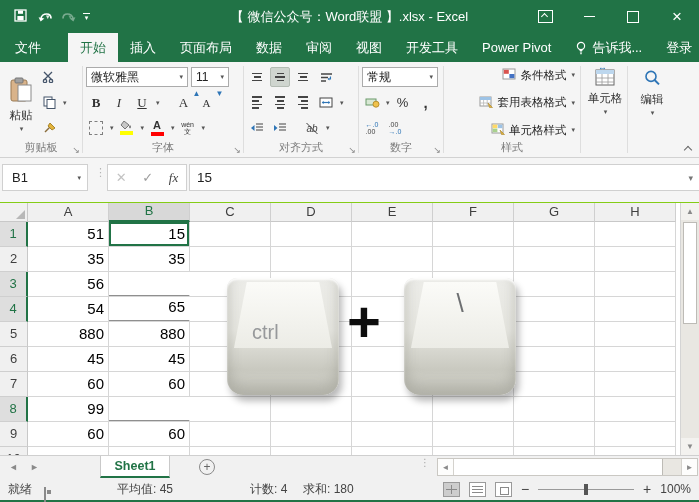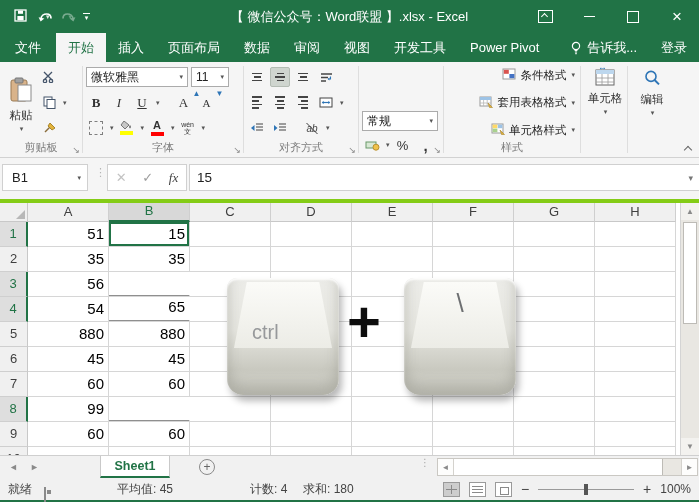--- a/index.html
+++ b/index.html
@@ -16,21 +16,21 @@
   .win-btn{width:44px;height:33px;display:flex;align-items:center;justify-content:center;color:#fff;}
   .mini-bar{width:11px;height:1.5px;background:#fff;display:block;}
   .max-box{width:10px;height:10px;border:1.2px solid #fff;display:block;}
   .close-x{font-size:17px;line-height:1;}
   .ribbonopt-box{width:13px;height:11px;border:1.2px solid #fff;position:relative;display:block;}
   .ribbonopt-box:after{content:"";position:absolute;left:3.5px;top:3px;width:4px;height:4px;border-left:1.2px solid #fff;border-top:1.2px solid #fff;transform:rotate(45deg);}
   
   .tabbar{position:absolute;top:33px;left:0;right:0;height:29px;background:#217346;display:flex;align-items:stretch;color:#fff;font-size:13px;}
   .tab{padding:0 12px;display:flex;align-items:center;white-space:nowrap;}
   .tab.file{padding:0 15px;font-size:13px;}
-  .tab.active{background:#f5f5f5;color:#217346;}
+  .tab.active{background:#f5f5f5;color:#217346;margin-left:12px;}
   .tabbar-right{margin-left:auto;display:flex;align-items:stretch;}
   .tab .t-ic{margin-right:5px;display:flex;align-items:center;}
   
   .ribbon{position:absolute;top:62px;left:0;right:0;height:96px;background:#f5f5f5;border-bottom:1px solid #d2d2d2;display:flex;box-sizing:border-box;}
   .rb-group{position:relative;display:flex;flex-direction:column;box-sizing:border-box;padding:3px 3px 0;}
   .rb-sep{width:1px;background:#dedede;margin:4px 0;}
   .rb-label{height:17px;line-height:15px;text-align:center;color:#7b7b7b;font-size:11px;}
   .launcher{position:absolute;right:2px;bottom:2px;font-size:9px;line-height:9px;color:#8a8a8a;}
   .rb-body{flex:1;display:flex;}
   .rb-col{display:flex;flex-direction:column;justify-content:space-between;flex:1;}
@@ -55,21 +55,21 @@
   .bars i{display:block;height:1.6px;background:#454545;}
   .w10{width:10px;}.w7{width:7px;}
   .bars.right{align-items:flex-end;}.bars.center{align-items:center;}
   .stylebtn{display:flex;align-items:center;gap:4px;height:20px;padding:0 2px;font-size:11.5px;color:#262626;white-space:nowrap;}
   .num2{display:flex;flex-direction:column;line-height:1;font-size:7px;color:#444;align-items:flex-start;}
   .num2 b{color:#2e75b6;font-weight:normal;}
   .chev-up{position:absolute;right:8px;bottom:6px;width:7px;height:7px;}
   .chev-up:after{content:"";position:absolute;left:1px;top:3px;width:5px;height:5px;border-left:1.6px solid #666;border-top:1.6px solid #666;transform:rotate(45deg);}
   .ab-skew{font-size:10px;font-style:italic;color:#444;background:linear-gradient(45deg,transparent 46%,#999 46%,#999 54%,transparent 54%);padding:0 1px;}
   
-  .formulabar{position:absolute;top:158px;left:0;right:0;height:45px;background:#f5f5f5;border-bottom:4px solid #84cc16;box-sizing:border-box;}
+  .formulabar{position:absolute;top:158px;left:0;right:0;height:45px;background:#f5f5f5;border-bottom:1px solid #84cc16;box-sizing:border-box;}
   .namebox{position:absolute;left:2px;top:6px;width:86px;height:27px;background:#fff;border:1px solid #d0d0d0;box-sizing:border-box;display:flex;align-items:center;padding-left:9px;font-size:13px;color:#222;}
   .namebox .dda{margin-left:auto;margin-right:6px;}
   .fb-split{position:absolute;left:95px;top:12px;color:#b5b5b5;font-size:11px;letter-spacing:0;line-height:5px;width:4px;}
   .fb-btns{position:absolute;left:107px;top:6px;width:80px;height:27px;background:#fff;border:1px solid #d0d0d0;box-sizing:border-box;display:flex;align-items:center;justify-content:space-around;}
   .fb-x{color:#c3c3c3;font-size:13px;}
   .fb-check{color:#9c9c9c;font-size:13px;}
   .fb-fx{font-style:italic;color:#444;font-size:13px;font-family:"Liberation Serif","DejaVu Serif",serif;}
   .fb-input{position:absolute;left:189px;top:6px;right:0;height:27px;background:#fff;border:1px solid #d0d0d0;border-right:none;box-sizing:border-box;display:flex;align-items:center;padding-left:7px;font-size:13.5px;color:#222;}
   .fb-chev{margin-left:auto;margin-right:6px;color:#777;font-size:9px;}
   
@@ -401,21 +401,21 @@
               <span class="ab-skew">ab</span>
             </span>
           <span class="dda">▾</span>
         </div>
       </div>
       <div class="rb-label">对齐方式</div>
       <span class="launcher">↘</span>
     </div>
     <div class="rb-sep"></div>
 
-    <div class="rb-group" style="width:84px;margin-top:44px;">
+    <div class="rb-group" style="width:84px;">
       <div class="rb-col">
         <div class="rb-row">
           <span class="combo" style="width:76px;">
             <span>常规</span>
               <span class="dda">▾</span>
           </span>
         </div>
         <div class="rb-row">
           <span class="sbtn">
             <svg width="15" height="11" viewBox="0 0 15 11">

